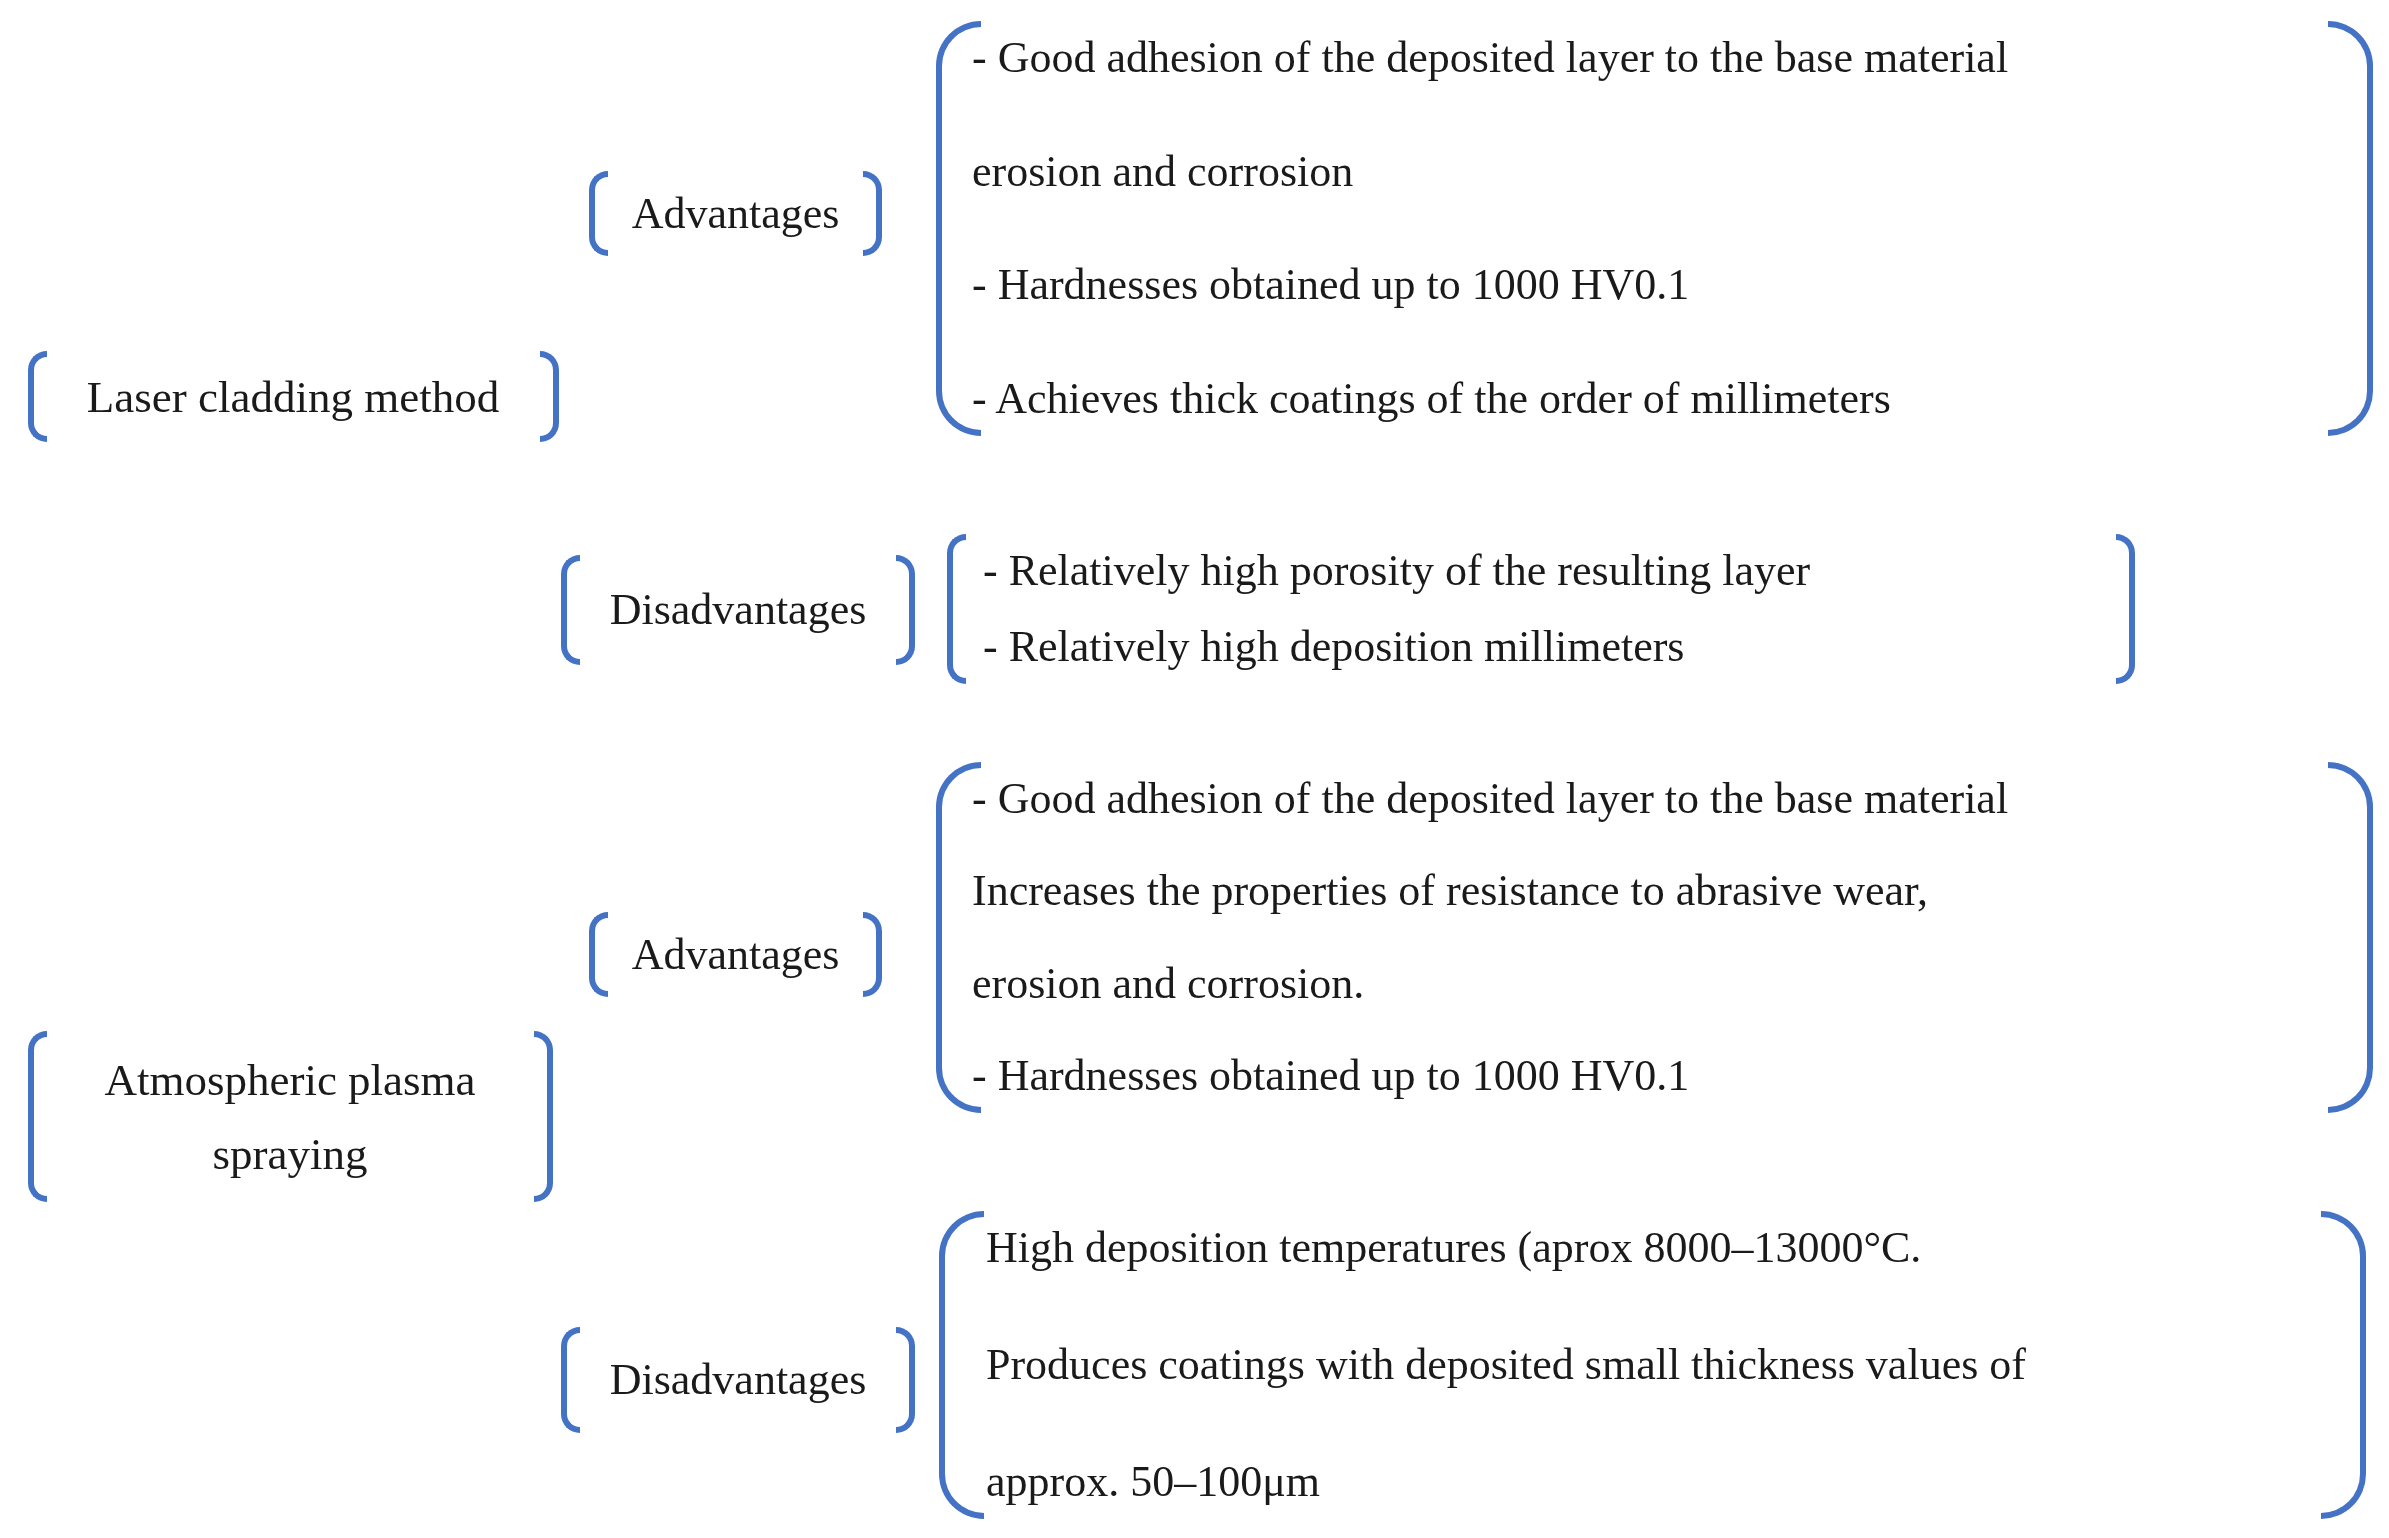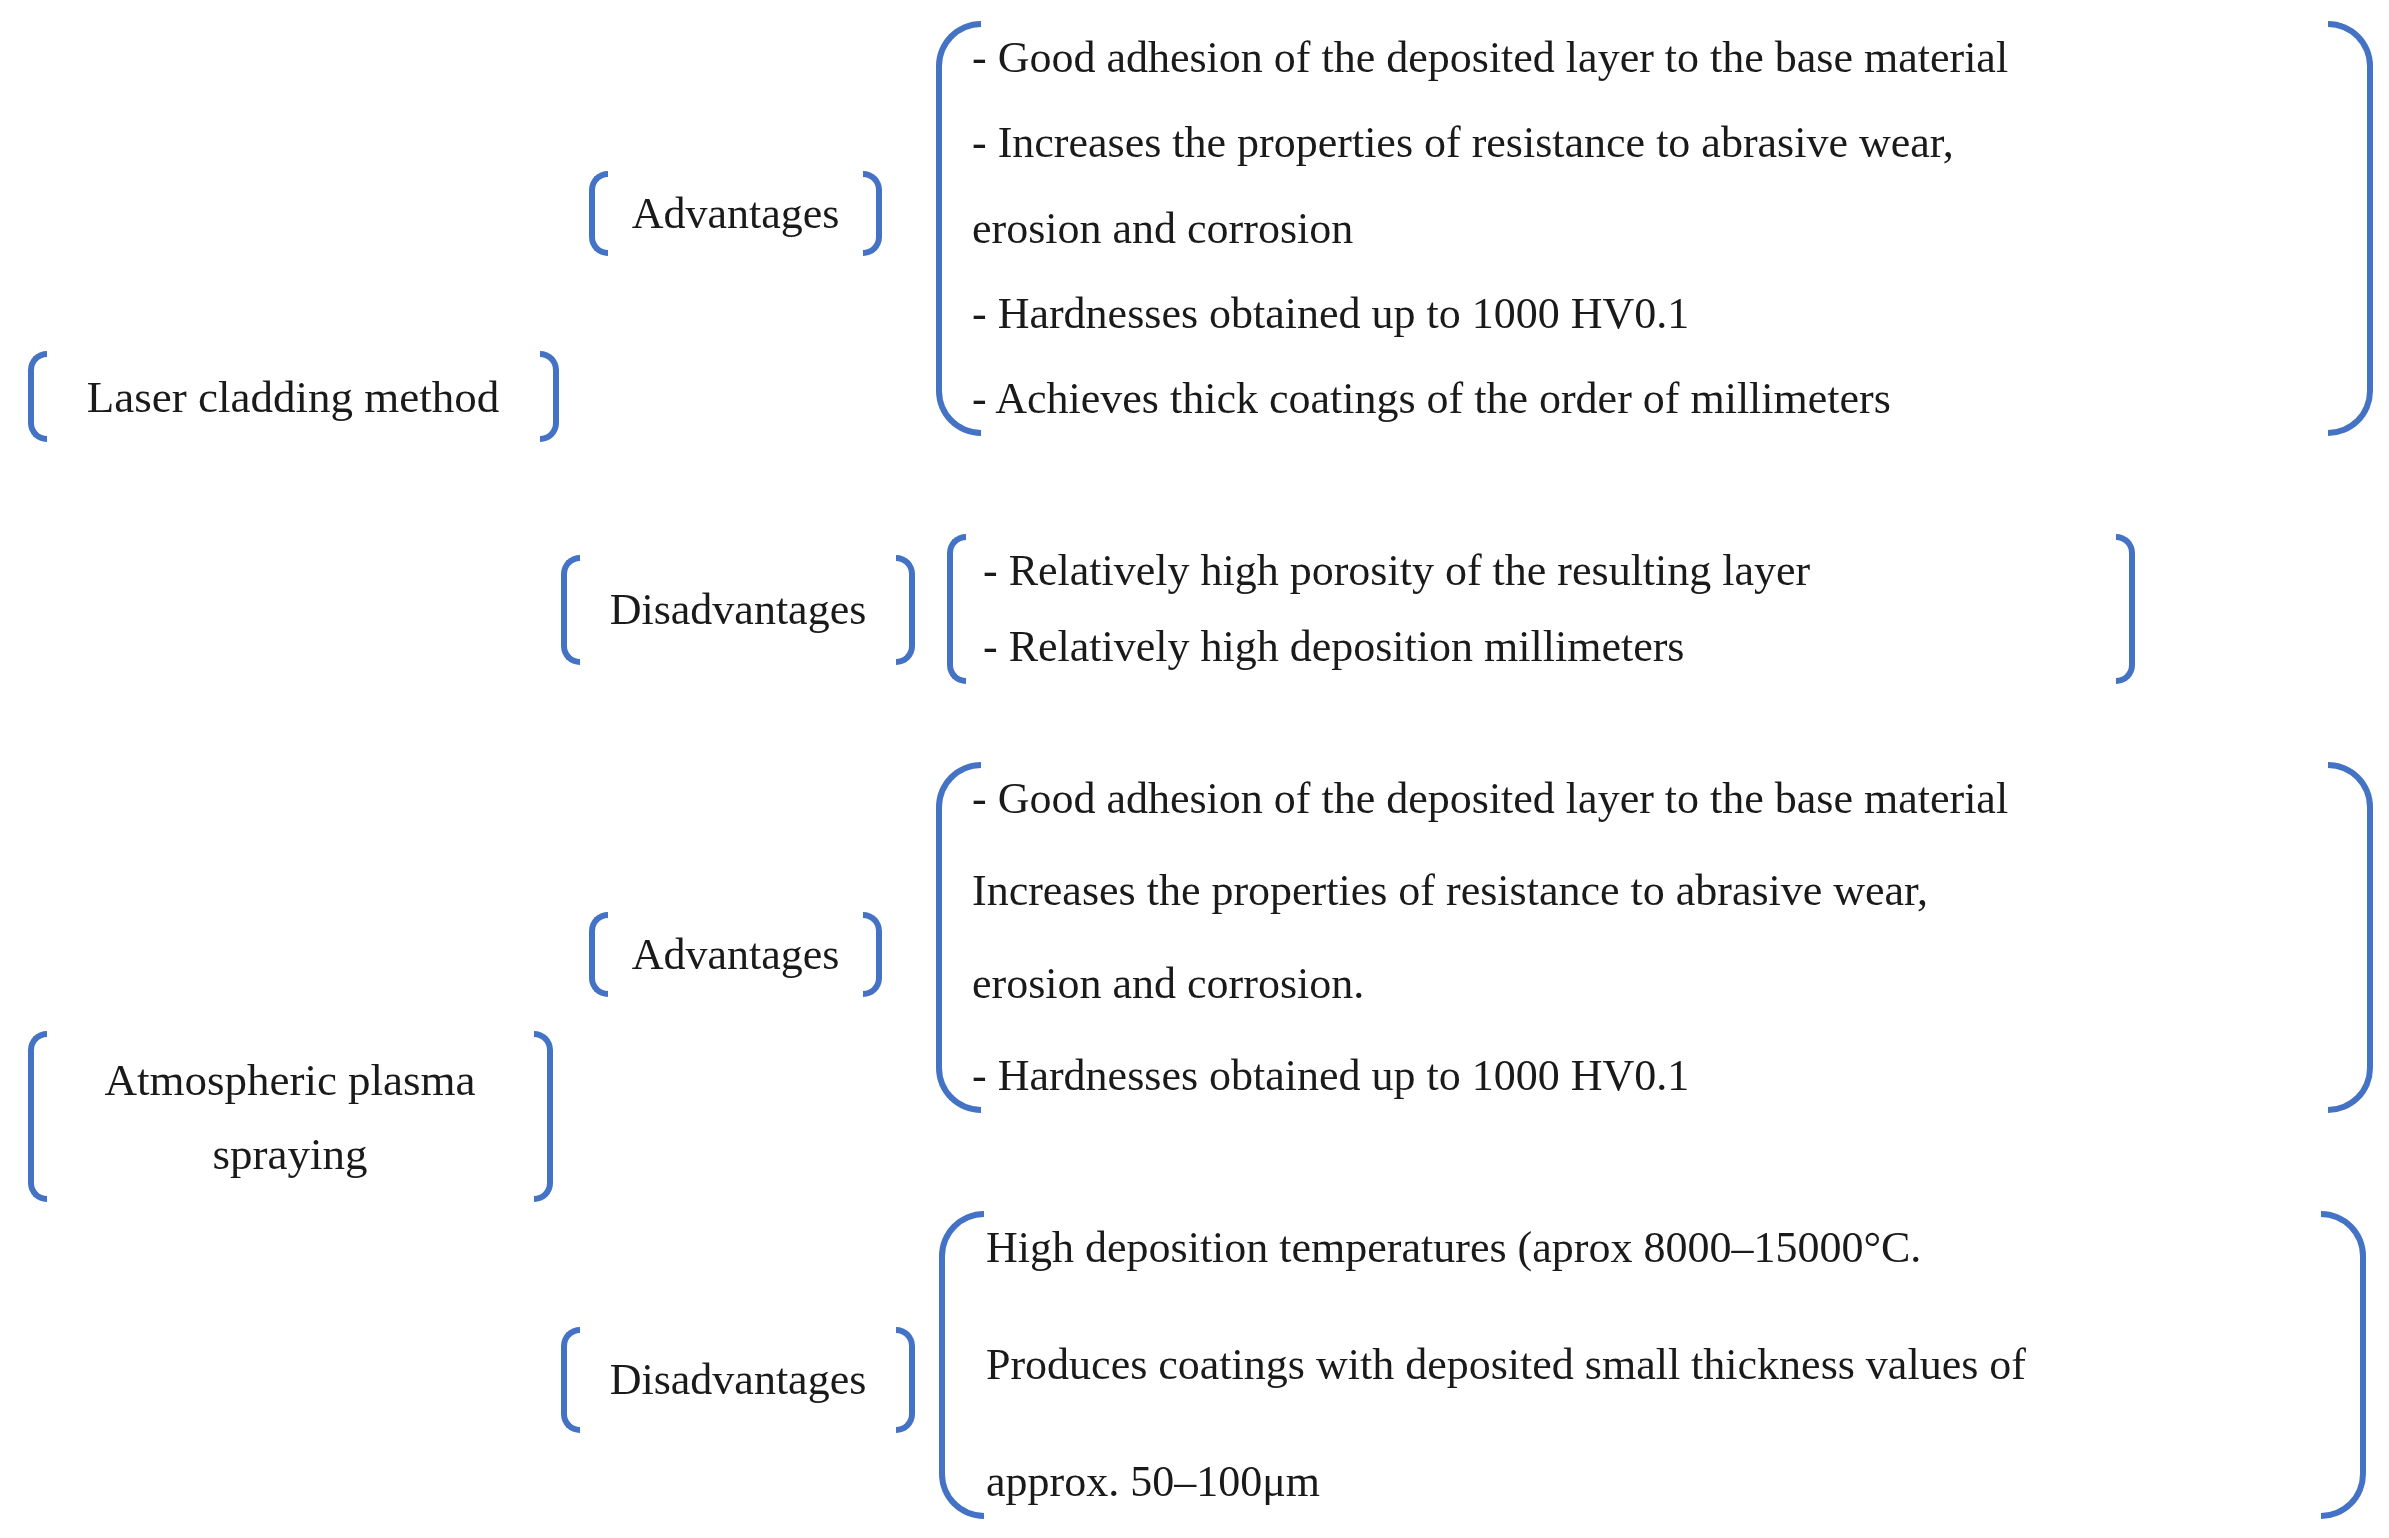--- a/index.html
+++ b/index.html
@@ -77,21 +77,20 @@
   <span class="brk-l"></span>
   <span class="brk-r"></span>
   <div class="label">Advantages</div>
 </div>
 
 <div class="box big" style="left:936px; top:21px; width:1437px; height:415px;">
   <span class="brk-l"></span>
   <span class="brk-r"></span>
   <div class="items" style="left:36px;">
     <span class="line">- Good adhesion of the deposited layer to the base material</span>
-    <span class="line">- Increases the properties of resistance to abrasive wear,</span>
     <span class="line">erosion and corrosion</span>
     <span class="line">- Hardnesses obtained up to 1000 HV0.1</span>
     <span class="line">- Achieves thick coatings of the order of millimeters</span>
   </div>
 </div>
 
 <div class="box" style="left:561px; top:555px; width:354px; height:110px;">
   <span class="brk-l"></span>
   <span class="brk-r"></span>
   <div class="label">Disadvantages</div>
@@ -135,18 +134,18 @@
 <div class="box" style="left:561px; top:1327px; width:354px; height:106px;">
   <span class="brk-l"></span>
   <span class="brk-r"></span>
   <div class="label">Disadvantages</div>
 </div>
 
 <div class="box big" style="left:939px; top:1211px; width:1427px; height:308px;">
   <span class="brk-l"></span>
   <span class="brk-r"></span>
   <div class="items" style="left:47px;">
-    <span class="line">High deposition temperatures (aprox 8000–15000°C.</span>
+    <span class="line">High deposition temperatures (aprox 8000–13000°C.</span>
     <span class="line">Produces coatings with deposited small thickness values of</span>
     <span class="line">approx. 50–100μm</span>
   </div>
 </div>
 
 
 </body></html>

